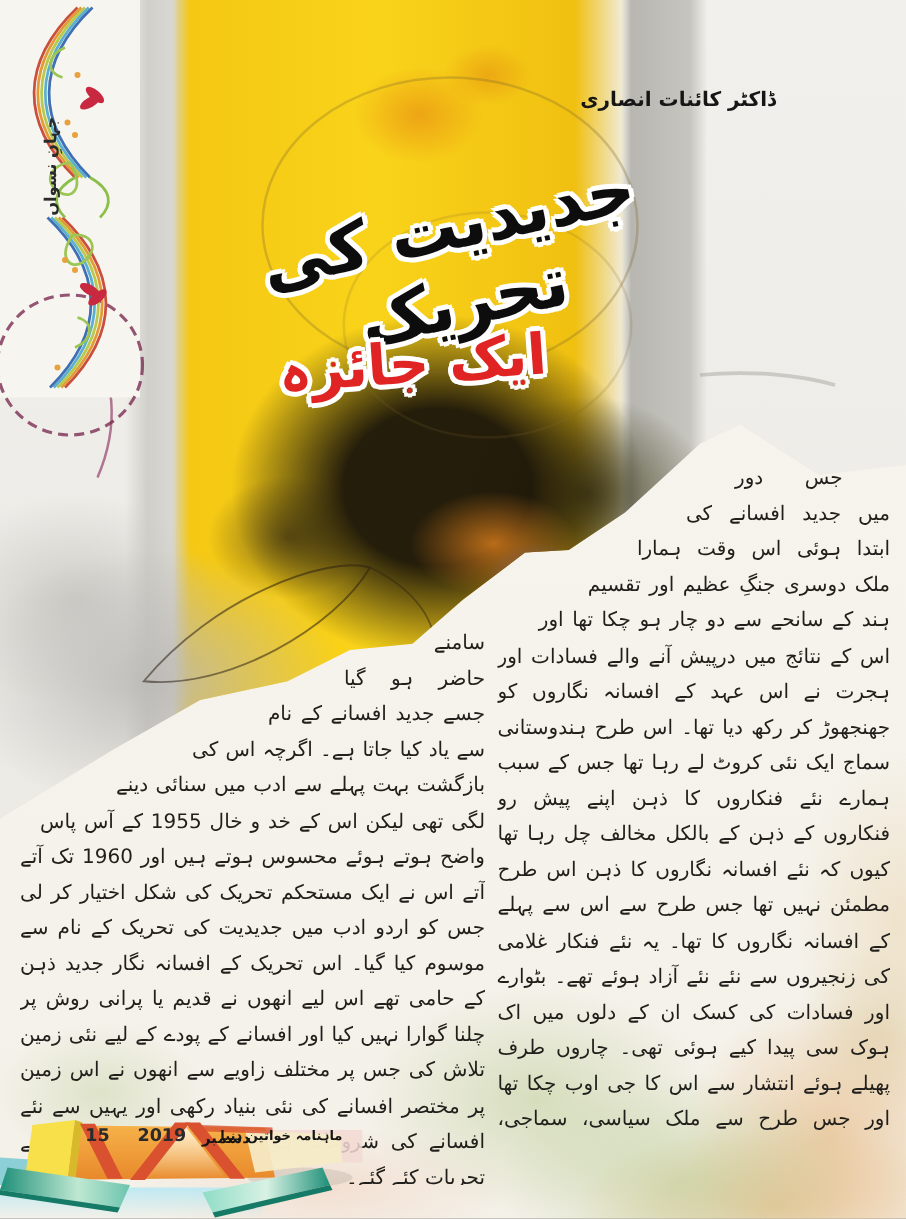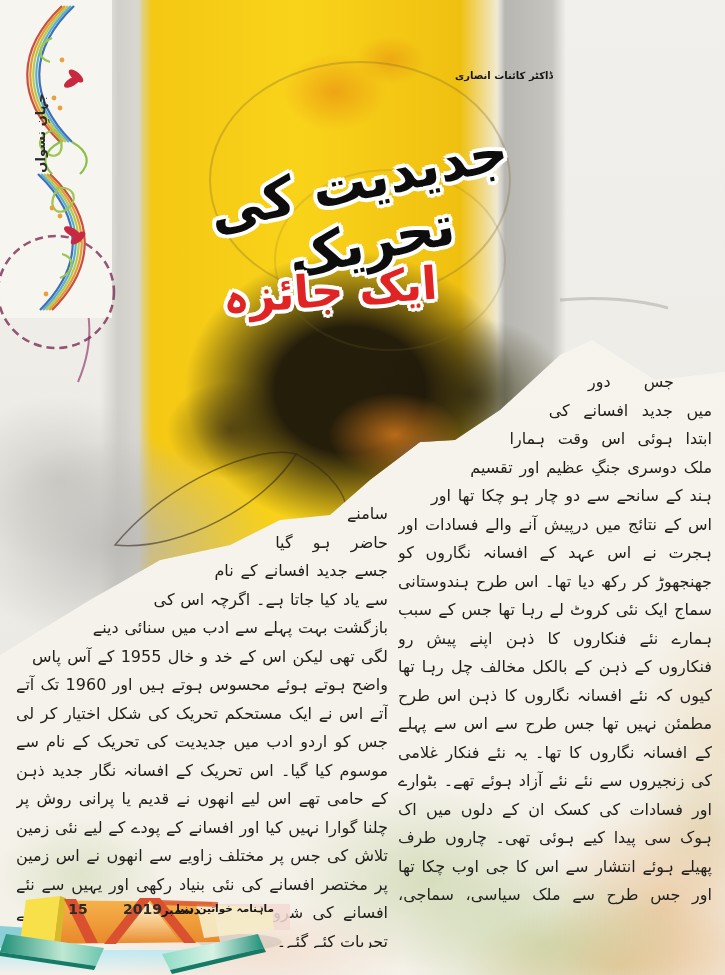--- a/index.html
+++ b/index.html
@@ -50,22 +50,22 @@
   .floral-ornament { position:absolute; left:2px; top:2px; }
 
   .sidebar-label {
     position:absolute; left:-6px; top:122px; width:100px; height:22px;
     transform:rotate(-90deg); text-align:center;
     font-size:13px; font-weight:bold; color:#2a2a2a; direction:rtl;
   }
 
   
   .author {
-    position:absolute; left:455px; top:70px; width:175px; text-align:left;
-    font-size:10px; font-weight:bold; color:#161616; direction:rtl;
+    position:absolute; left:455px; top:70px; width:175px; text-align:center;
+    font-size:16px; font-weight:bold; color:#161616; direction:rtl;
   }
   .title-main {
     position:absolute; left:120px; top:150px; width:490px; text-align:center;
     transform:rotate(-12deg); direction:rtl;
     font-size:54px; font-weight:bold; color:#0d0d0d; line-height:1.15;
     text-shadow:-3px -3px 0 #fff, 3px -3px 0 #fff, -3px 3px 0 #fff, 3px 3px 0 #fff,
                  0 -4px 0 #fff, 0 4px 0 #fff, -4px 0 0 #fff, 4px 0 0 #fff;
   }
   .title-sub {
     position:absolute; left:190px; top:266px; width:280px; text-align:center;
@@ -84,21 +84,21 @@
   .col-second { left:16px;  top:500px; width:372px; max-height:448px; }
   .col p { margin:0; }
   .col p.indent { text-indent:38px; }
   .wrap-a { float:left; width:190px; height:138px; shape-outside:polygon(0 0, 190px 0, 0 138px); }
   .wrap-b { float:left; width:320px; height:150px; shape-outside:polygon(0 0, 320px 0, 0 150px); }
 
   
   .footer-ornament { position:absolute; left:0; top:890px; }
   .footer-text { position:absolute; direction:rtl; white-space:nowrap; }
   .f-page  { left:60px;  top:901px; width:36px; font-size:14px; font-weight:bold; color:#2b2b2b; text-align:center; }
-  .f-year  { left:110px; top:901px; width:52px; font-size:14px; font-weight:bold; color:#2b2b2b; text-align:right; }
+  .f-year  { left:110px; top:901px; width:52px; font-size:14px; font-weight:bold; color:#2b2b2b; text-align:left; }
   .f-month { left:162px; top:903px; width:38px; font-size:12px; font-weight:bold; color:#151515; text-align:right; }
   .f-mag   { left:196px; top:902px; width:78px; font-size:10.5px; font-weight:bold; color:#151515; text-align:center;padding-left:22px; }
 </style>
 </head>
 <body>
 
 <div class="page">
 
   <div class="artwork">
     <svg width="725" height="665" viewBox="0 0 725 665">

